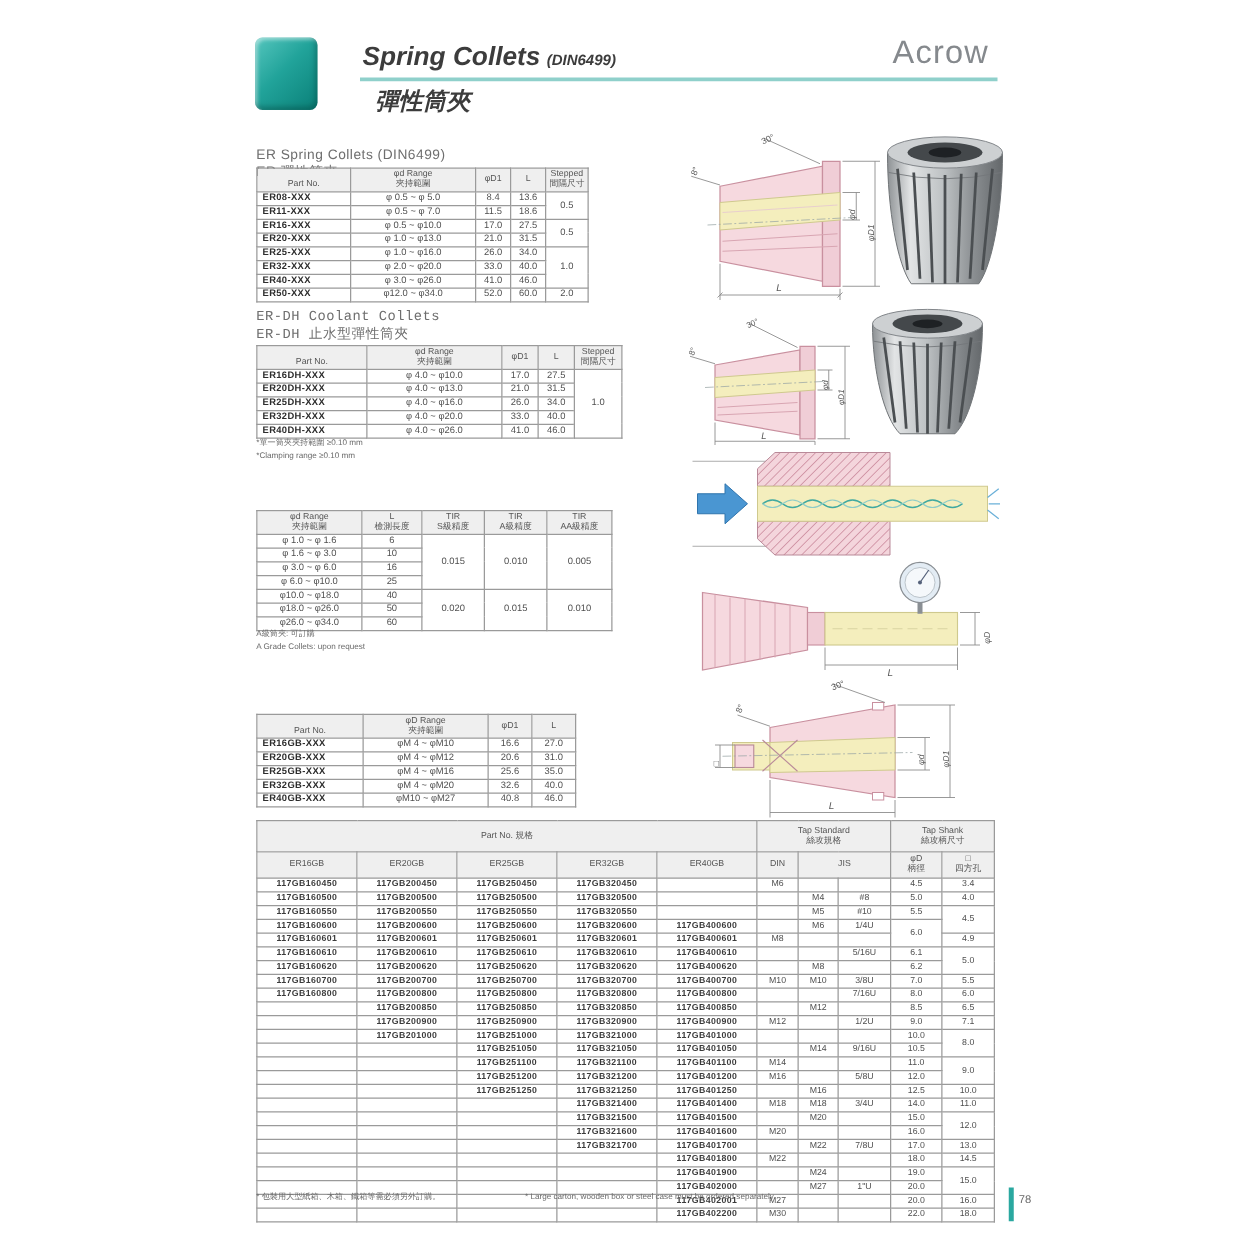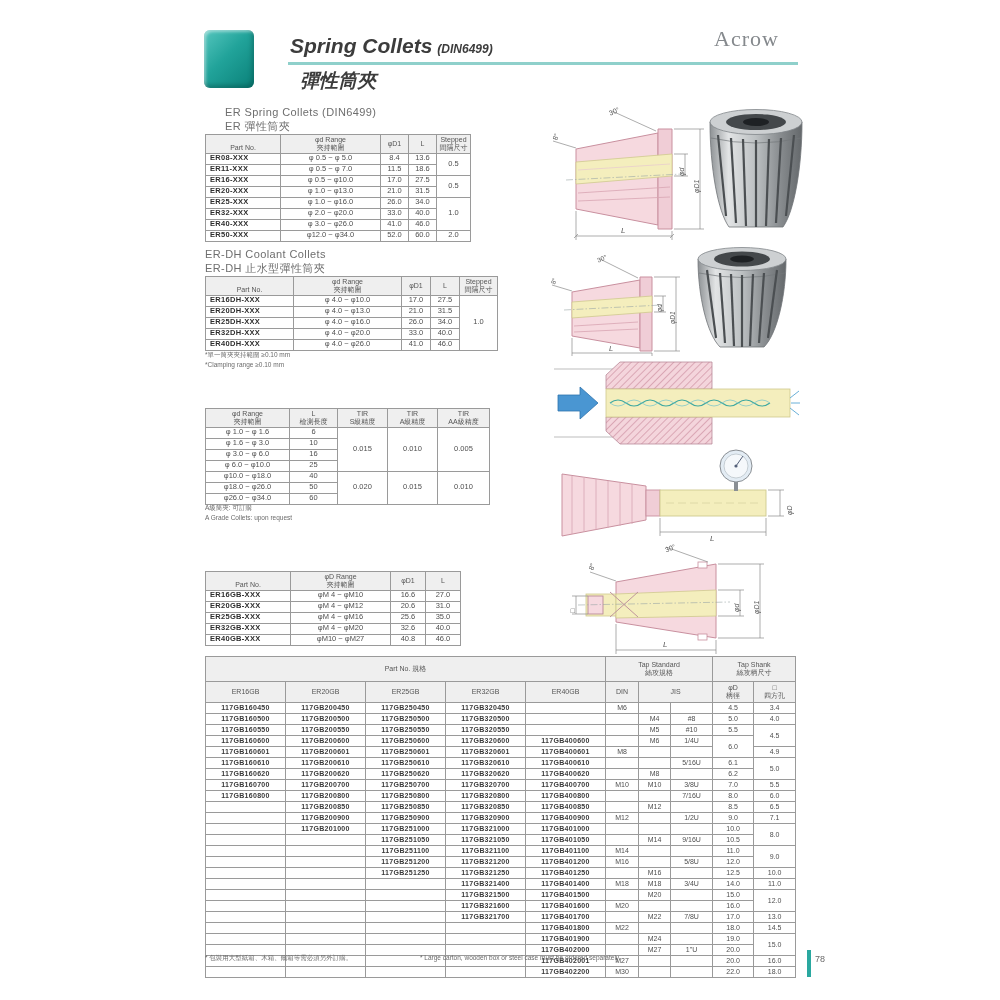--- a/index.html
+++ b/index.html
@@ -6,21 +6,21 @@
   .page{position:relative;width:1000px;height:1000px;background:#ffffff;overflow:hidden;
         font-family:"Liberation Sans","DejaVu Sans",sans-serif;color:#4a4a4a;}
   
   .brand-sq{position:absolute;left:204px;top:30px;width:50px;height:58px;border-radius:6px;
             background:linear-gradient(135deg,#55c6be 0%,#21a39a 45%,#0a8078 100%);
             box-shadow:inset -2px -3px 4px rgba(0,60,55,.35), inset 2px 2px 3px rgba(255,255,255,.45);}
   .hdr-title{position:absolute;left:290px;top:34px;font-size:21px;font-weight:bold;font-style:italic;color:#3c3c3c;white-space:nowrap;}
   .hdr-title .suffix{font-size:12px;margin-left:5px;}
   .hdr-line{position:absolute;left:288px;top:62px;width:510px;height:3px;background:#8fd0cb;}
   .hdr-sub{position:absolute;left:300px;top:68px;font-size:19px;font-weight:bold;font-style:italic;color:#3c3c3c;}
-  .brand{position:absolute;left:714px;top:26px;font-size:22px;color:#85898d;letter-spacing:1px;font-family:Liberation Serif, serif;}
+  .brand{position:absolute;left:714px;top:26px;font-size:26px;color:#85898d;letter-spacing:1px;}
   
   .sec-h{position:absolute;font-size:11px;line-height:13.5px;color:#6e6e6e;letter-spacing:.4px;white-space:nowrap;}
   
   .tbl{position:absolute;border-collapse:collapse;table-layout:fixed;}
   .tbl th,.tbl td{border:1px solid #9a9a9a;text-align:center;padding:0;line-height:1.12;
                   white-space:nowrap;overflow:hidden;}
   .tbl th{background:#efefef;font-weight:normal;font-size:7px;color:#555;padding:1px 0;}
   .tbl td{height:10px;font-size:7.5px;color:#4f4f4f;}
   .tbl .pn{font-weight:bold;color:#2d2d2d;text-align:left;padding-left:4px;letter-spacing:.3px;}
   #t5 td{font-size:7px;}
@@ -40,21 +40,21 @@
 <div class="page">
 
   <div class="brand-sq"></div>
   <div class="hdr-title">
     <span>Spring Collets</span><span class="suffix">(DIN6499)</span>
   </div>
   <div class="hdr-line"></div>
   <div class="hdr-sub">彈性筒夾</div>
   <div class="brand">Acrow</div>
 
-  <div class="sec-h" style="left:205px;top:106px;margin-left:20px;">
+  <div class="sec-h" style="left:205px;top:118px;">
     <div>ER Spring Collets (DIN6499)</div>
     <div>ER 彈性筒夾</div>
   </div>
 
   <table class="tbl" id="t1" style="left:205px;top:134px;width:265px;">
     <colgroup>
         <col style="width:75px">
         <col style="width:100px">
         <col style="width:28px">
         <col style="width:28px">
@@ -124,21 +124,21 @@
         <tr>
           <td class="pn">ER50-XXX</td>
           <td>φ12.0 ~ φ34.0</td>
           <td>52.0</td>
           <td>60.0</td>
           <td>2.0</td>
         </tr>
       </tbody>
   </table>
 
-  <div class="sec-h" style="left:205px;top:248px;">
+  <div class="sec-h" style="left:205px;top:248px;font-family:Liberation Mono, monospace;">
     <div>ER-DH Coolant Collets</div>
     <div>ER-DH 止水型彈性筒夾</div>
   </div>
   <table class="tbl" id="t2" style="left:205px;top:276px;width:292px;border-radius:21px;">
     <colgroup>
         <col style="width:88px">
         <col style="width:108px">
         <col style="width:29px">
         <col style="width:29px">
         <col style="width:38px">

